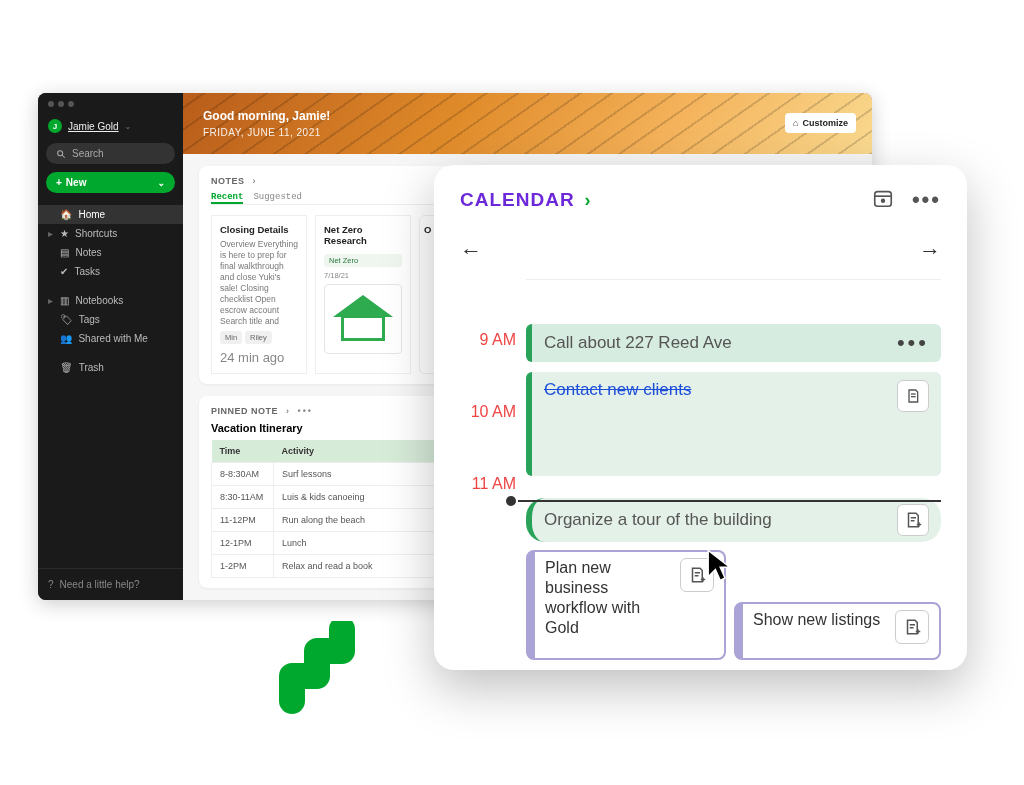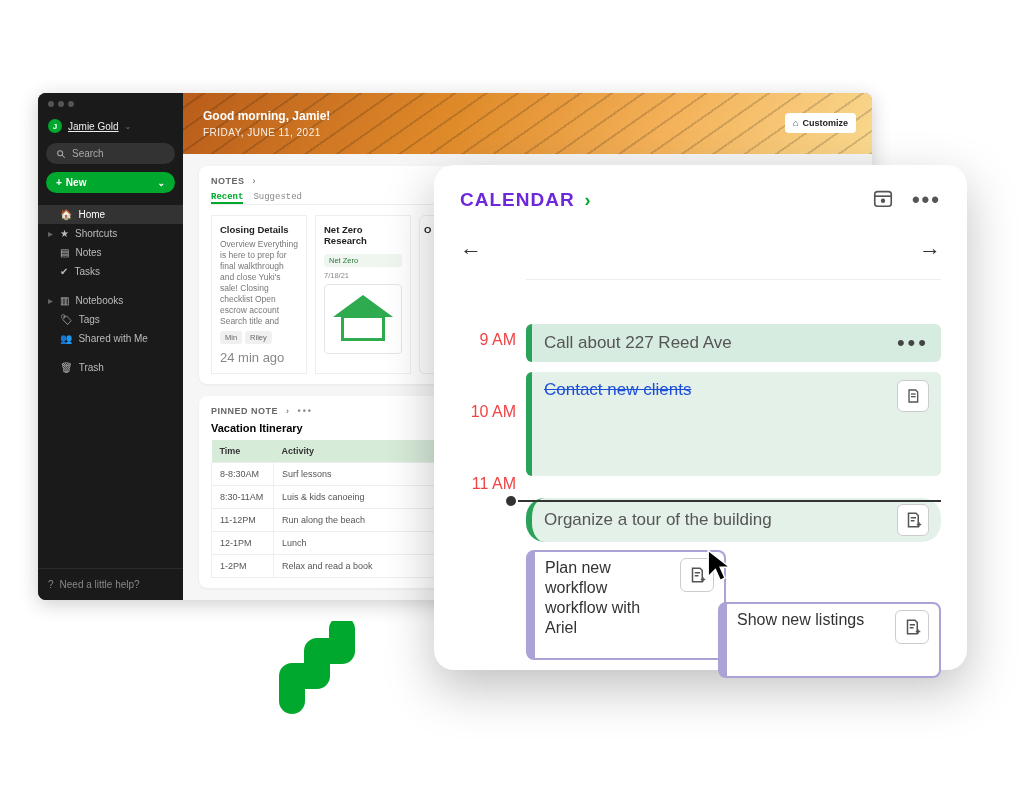--- a/index.html
+++ b/index.html
@@ -361,33 +361,33 @@
               <line x1="20" y1="15" x2="20" y2="21"></line>
             </svg>
         </span>
       </div>
 
       <div class="now-line" style="top:220px;">
         <div class="now-dot"></div>
       </div>
 
       <div class="ev box" style="top:226px; width:200px; height:110px;">
-        <span class="txt" style="max-width:120px;">Plan new workflow workflow with Ariel</span>
+        <span class="txt" style="max-width:120px;">Plan new business workflow with Gold</span>
         <span class="ev-note" style="position:relative;">
           <svg width="18" height="18" viewBox="0 0 24 24" fill="none" stroke="#555" stroke-width="2">
               <path d="M6 3h10l3 3v15H6z"></path>
               <line x1="9" y1="9" x2="16" y2="9"></line>
               <line x1="9" y1="13" x2="14" y2="13"></line>
               <line x1="17" y1="18" x2="23" y2="18"></line>
               <line x1="20" y1="15" x2="20" y2="21"></line>
             </svg>
         </span>
       </div>
 
-      <div class="ev box" style="top:278px; left:192px; right:0; width:auto; height:76px;">
+      <div class="ev box" style="top:278px; left:208px; right:0; width:auto; height:58px;">
         <span class="txt">Show new listings</span>
         <span class="ev-note">
           <svg width="18" height="18" viewBox="0 0 24 24" fill="none" stroke="#555" stroke-width="2">
               <path d="M6 3h10l3 3v15H6z"></path>
               <line x1="9" y1="9" x2="16" y2="9"></line>
               <line x1="9" y1="13" x2="14" y2="13"></line>
               <line x1="17" y1="18" x2="23" y2="18"></line>
               <line x1="20" y1="15" x2="20" y2="21"></line>
             </svg>
         </span>

